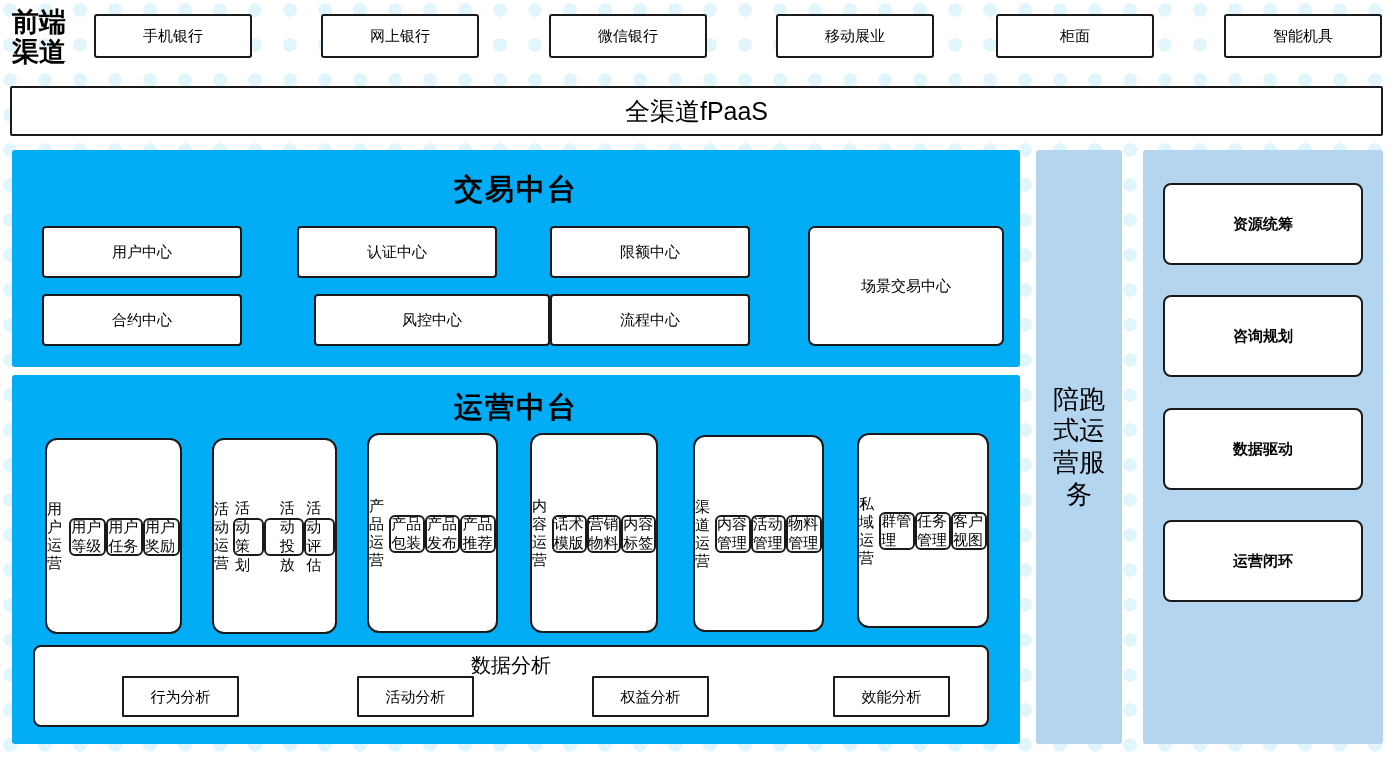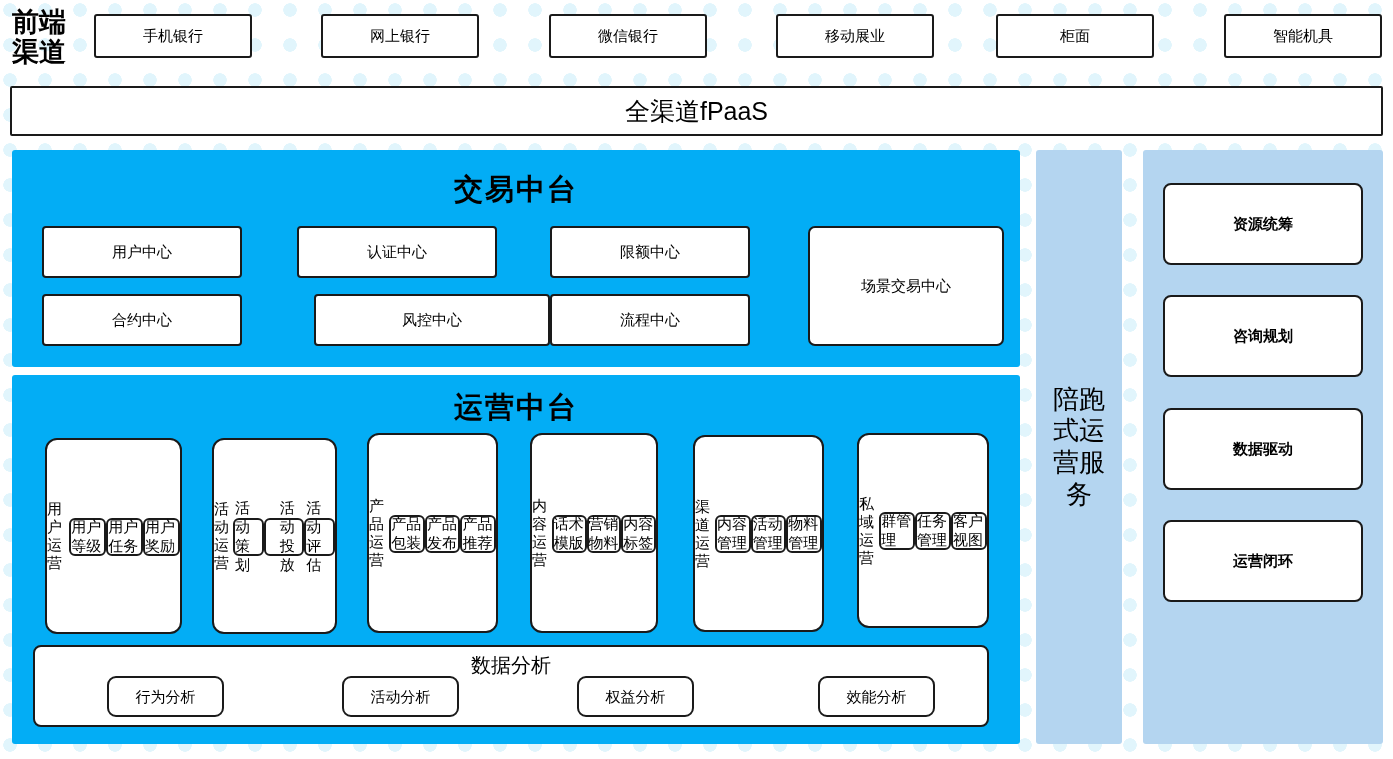--- a/index.html
+++ b/index.html
@@ -160,21 +160,22 @@
     top: 5px;
     text-align: center;
     font-size: 20px;
     color: #000;
   }
   .da-chip {
     position: absolute;
     top: 29px;
     height: 41px;
     font-size: 15px;
-    border-radius: 9px;
+    border-radius: 1px;
+    margin-left: 15px;
   }
 
   
   .lightblue-panel {
     position: absolute;
     background: #b4d5f0;
     box-sizing: border-box;
     border-radius: 3px;
   }
   #service-strip {

